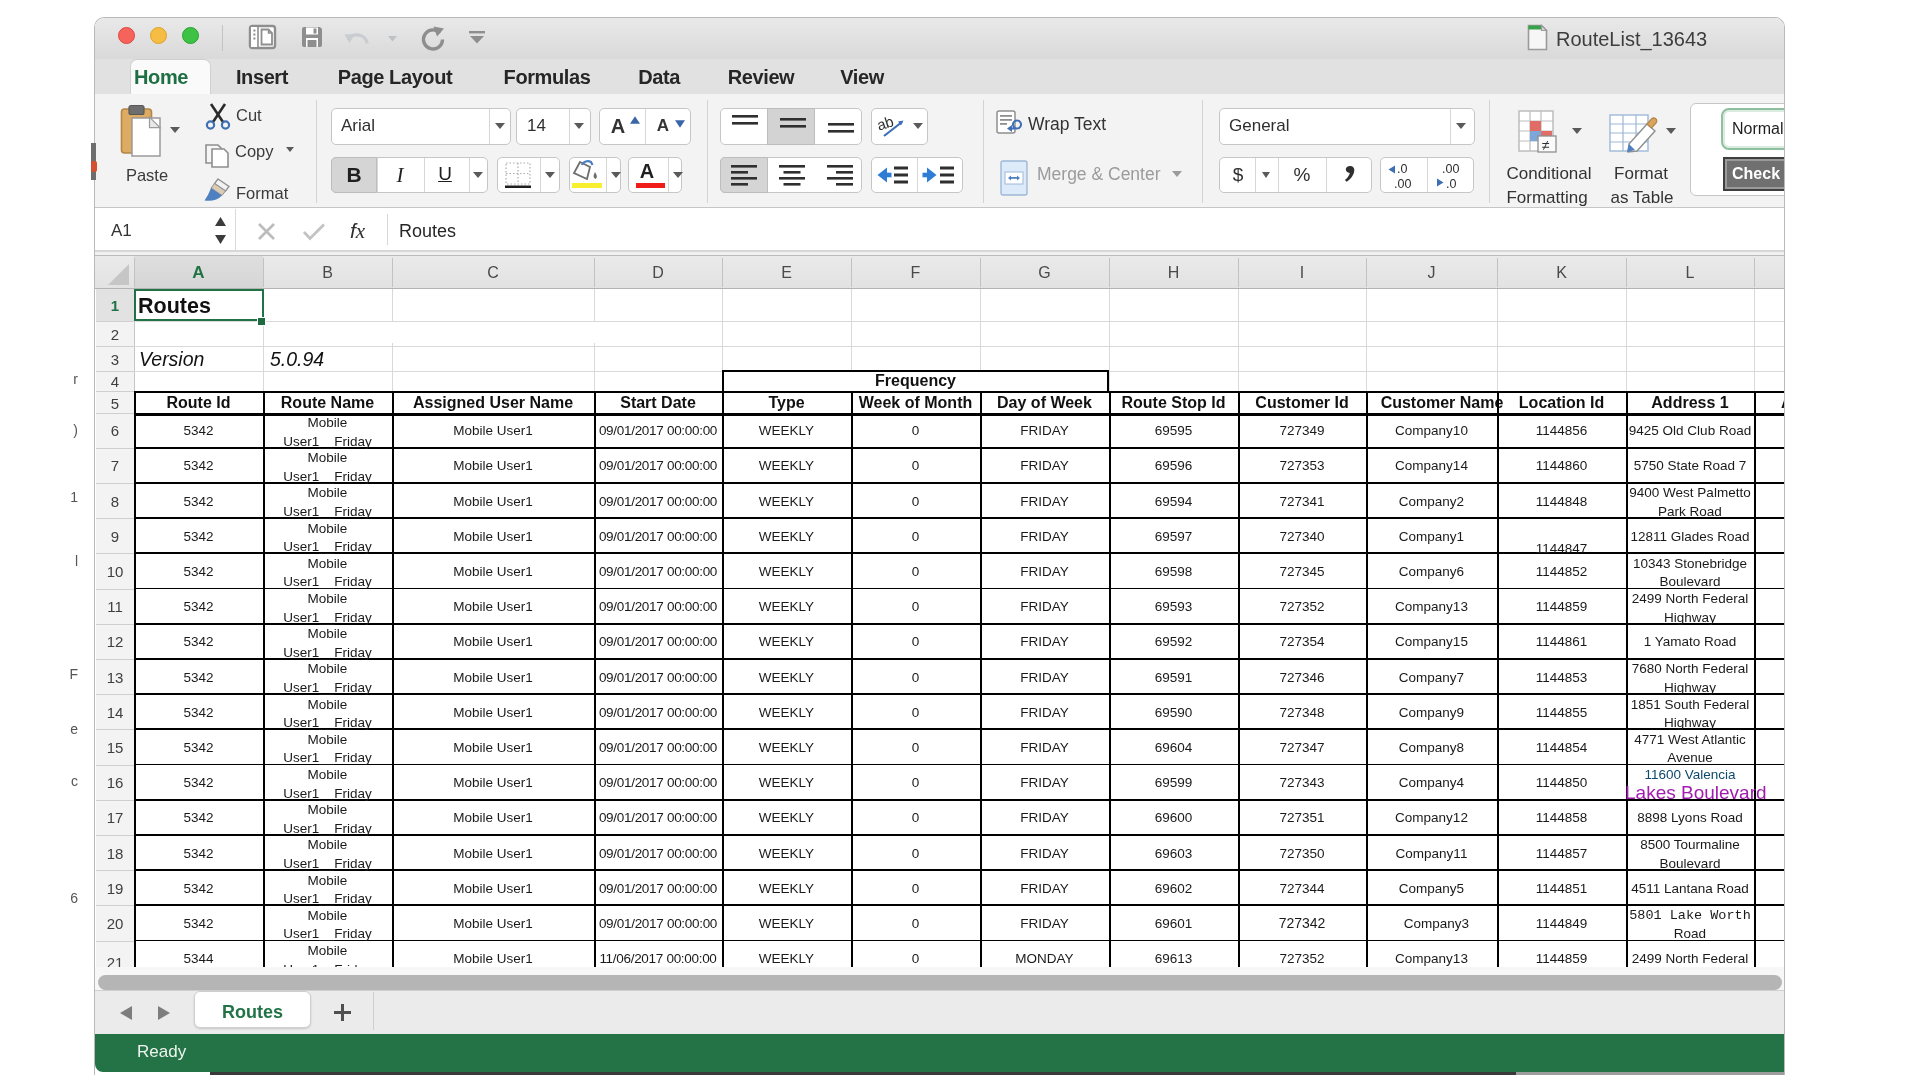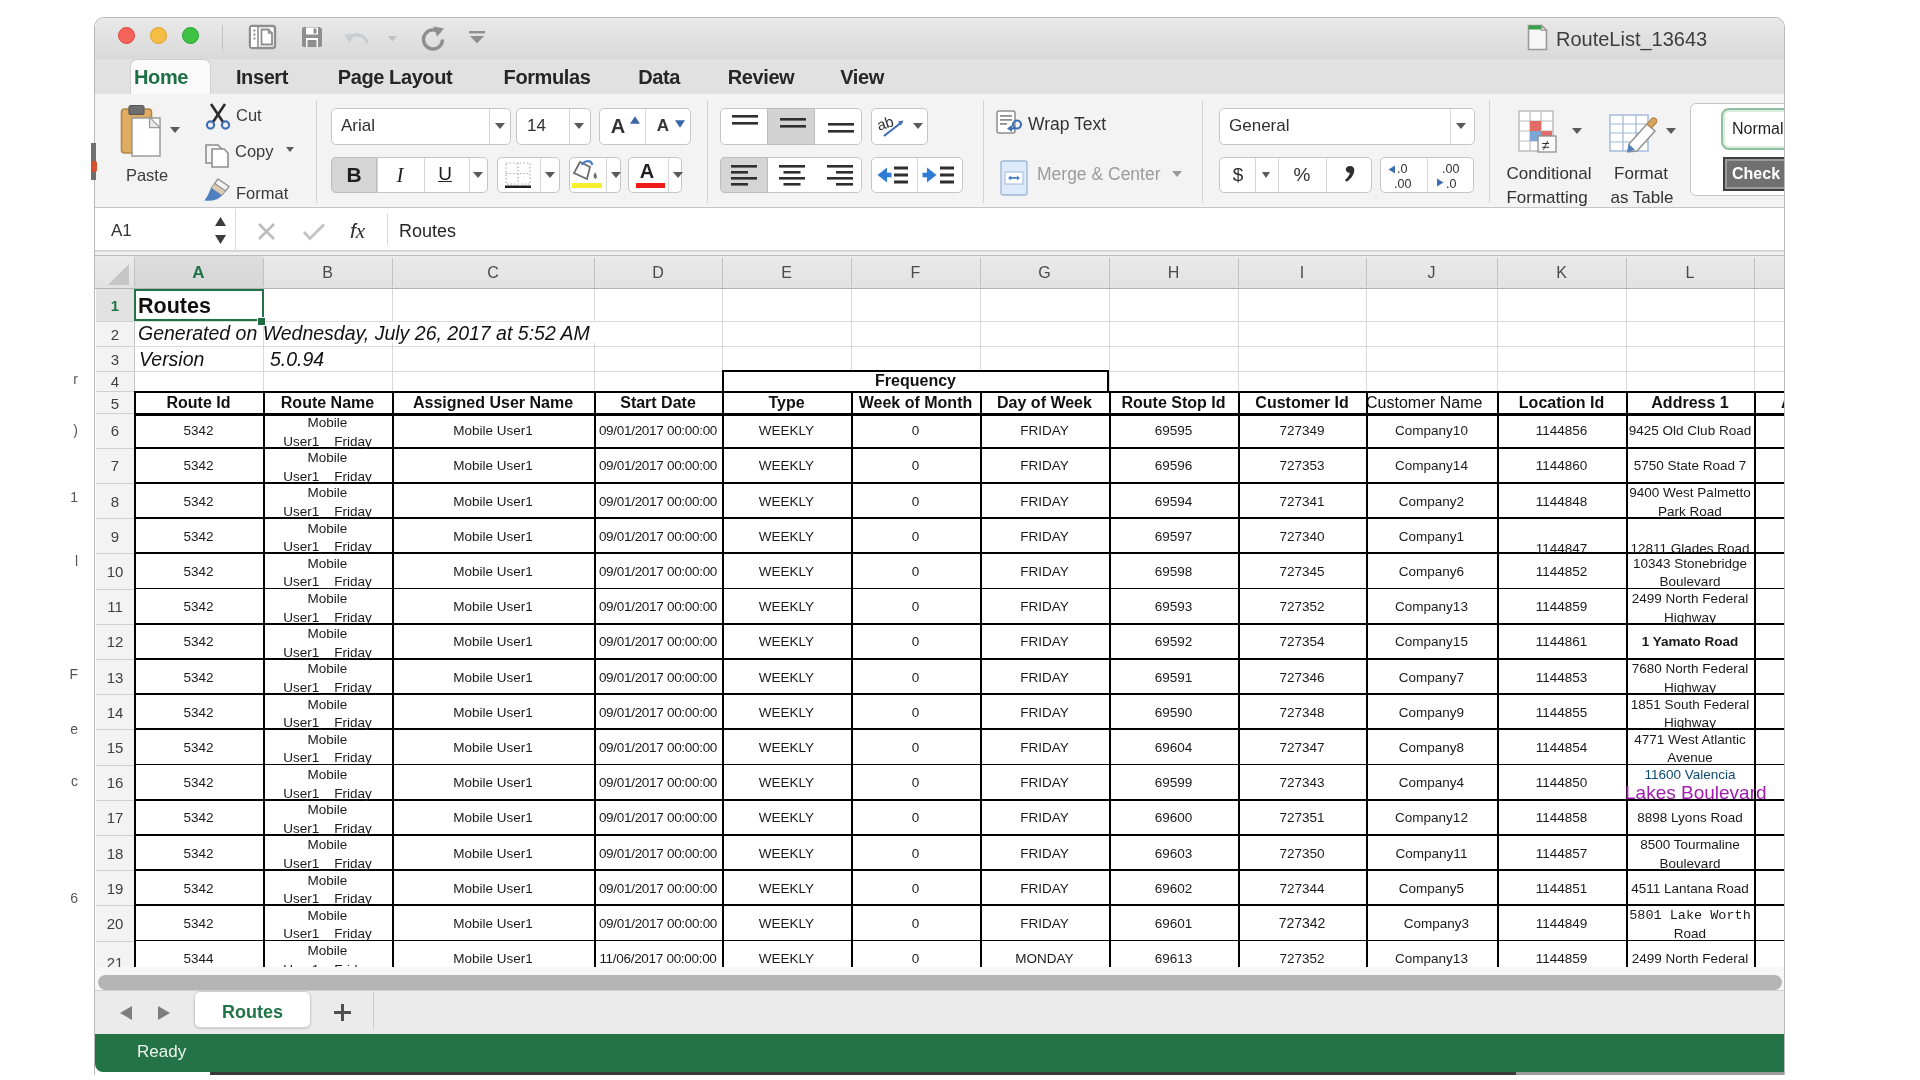--- a/index.html
+++ b/index.html
@@ -397,37 +397,36 @@
 <div class="tc" style="left:5.0px;top:387.5px;width:30px;font-size:15px;color:#3f3f3f;">13</div>
 <div class="tc" style="left:5.0px;top:422.70000000000005px;width:30px;font-size:15px;color:#3f3f3f;">14</div>
 <div class="tc" style="left:5.0px;top:457.9px;width:30px;font-size:15px;color:#3f3f3f;">15</div>
 <div class="tc" style="left:5.0px;top:493.1px;width:30px;font-size:15px;color:#3f3f3f;">16</div>
 <div class="tc" style="left:5.0px;top:528.3000000000001px;width:30px;font-size:15px;color:#3f3f3f;">17</div>
 <div class="tc" style="left:5.0px;top:563.5px;width:30px;font-size:15px;color:#3f3f3f;">18</div>
 <div class="tc" style="left:5.0px;top:598.7px;width:30px;font-size:15px;color:#3f3f3f;">19</div>
 <div class="tc" style="left:5.0px;top:633.9000000000001px;width:30px;font-size:15px;color:#3f3f3f;">20</div>
 <div class="tc" style="left:5.0px;top:673px;width:30px;font-size:15px;color:#3f3f3f;">21</div>
 <div class="t" style="left:43px;top:17px;font-size:21.5px;font-weight:bold;color:#111;">Routes</div>
-<div class="t" style="left:43px;top:44px;font-size:19.5px;font-style:italic;color:#111;">Generated on Wednesday, July 26, 2017 at 5:52 AM</div>
 <div class="t" style="left:44px;top:69.5px;font-size:19.5px;font-style:italic;color:#111;">Version</div>
 <div class="t" style="left:175px;top:69.5px;font-size:19.5px;font-style:italic;color:#111;">5.0.94</div>
 <div class="" style="left:627px;top:80.5px;width:387px;height:23px;border:2.5px solid #000;background:#fff;"></div>
 <div class="tc" style="left:720.5px;top:92px;width:200px;font-size:16px;font-weight:bold;color:#111;">Frequency</div>
 <div class="" style="left:39px;top:101.5px;width:1650px;height:2px;background:#000;"></div>
 <div class="" style="left:39px;top:123.5px;width:1650px;height:3px;background:#000;"></div>
 <div class="tc" style="left:39.0px;top:113.5px;width:129px;font-size:16px;font-weight:bold;color:#111;">Route Id</div>
 <div class="tc" style="left:168.0px;top:113.5px;width:129px;font-size:16px;font-weight:bold;color:#111;">Route Name</div>
 <div class="tc" style="left:297.0px;top:113.5px;width:202px;font-size:16px;font-weight:bold;color:#111;">Assigned User Name</div>
 <div class="tc" style="left:499.0px;top:113.5px;width:128px;font-size:16px;font-weight:bold;color:#111;">Start Date</div>
 <div class="tc" style="left:627.0px;top:113.5px;width:129px;font-size:16px;font-weight:bold;color:#111;">Type</div>
 <div class="tc" style="left:756.0px;top:113.5px;width:129px;font-size:16px;font-weight:bold;color:#111;">Week of Month</div>
 <div class="tc" style="left:885.0px;top:113.5px;width:129px;font-size:16px;font-weight:bold;color:#111;">Day of Week</div>
 <div class="tc" style="left:1014.0px;top:113.5px;width:129px;font-size:16px;font-weight:bold;color:#111;">Route Stop Id</div>
 <div class="tc" style="left:1143.0px;top:113.5px;width:128px;font-size:16px;font-weight:bold;color:#111;">Customer Id</div>
-<div class="tc" style="left:1271.0px;top:113.5px;width:113px;font-size:16px;font-weight:normal;color:#111;">Customer Name</div>
+<div class="tc" style="left:1271.0px;top:113.5px;width:152px;font-size:16px;font-weight:bold;color:#111;">Customer Name</div>
 <div class="tc" style="left:1402.0px;top:113.5px;width:129px;font-size:16px;font-weight:bold;color:#111;">Location Id</div>
 <div class="tc" style="left:1531.0px;top:113.5px;width:128px;font-size:16px;font-weight:bold;color:#111;">Address 1</div>
 <div class="t" style="left:1686px;top:113.5px;font-size:16px;font-weight:bold;color:#111;">A</div>
 <div class="" style="left:39px;top:101.5px;width:1.8px;height:578.5px;background:#000;"></div>
 <div class="" style="left:168px;top:101.5px;width:1.8px;height:578.5px;background:#000;"></div>
 <div class="" style="left:297px;top:101.5px;width:1.8px;height:578.5px;background:#000;"></div>
 <div class="" style="left:499px;top:101.5px;width:1.8px;height:578.5px;background:#000;"></div>
 <div class="" style="left:627px;top:101.5px;width:1.8px;height:578.5px;background:#000;"></div>
 <div class="" style="left:756px;top:101.5px;width:1.8px;height:578.5px;background:#000;"></div>
 <div class="" style="left:885px;top:101.5px;width:1.8px;height:578.5px;background:#000;"></div>
@@ -497,21 +496,21 @@
 <div class="tc" style="left:168.5px;top:257.1px;width:128px;font-size:13.5px;color:#1a1a1a;">User1__Friday</div>
 <div class="tc" style="left:298.0px;top:246.70000000000002px;width:200px;font-size:13.5px;color:#1a1a1a;">Mobile User1</div>
 <div class="tc" style="left:499.0px;top:246.70000000000002px;width:128px;font-size:13.5px;color:#1a1a1a;letter-spacing:-0.3px;">09/01/2017 00:00:00</div>
 <div class="tc" style="left:627.5px;top:246.70000000000002px;width:128px;font-size:13.5px;color:#1a1a1a;">WEEKLY</div>
 <div class="tc" style="left:756.5px;top:246.70000000000002px;width:128px;font-size:13.5px;color:#1a1a1a;">0</div>
 <div class="tc" style="left:885.5px;top:246.70000000000002px;width:128px;font-size:13.5px;color:#1a1a1a;">FRIDAY</div>
 <div class="tc" style="left:1014.5px;top:246.70000000000002px;width:128px;font-size:13.5px;color:#1a1a1a;">69597</div>
 <div class="tc" style="left:1143.0px;top:246.70000000000002px;width:128px;font-size:13.5px;color:#1a1a1a;">727340</div>
 <div class="tc" style="left:1271.5px;top:246.70000000000002px;width:130px;font-size:13.5px;color:#1a1a1a;">Company1</div>
 <div class="tc" style="left:1402.5px;top:246.70000000000002px;width:128px;font-size:13.5px;color:#1a1a1a;margin-top:12px;">1144847</div>
-<div class="tc" style="left:1530.0px;top:246.70000000000002px;width:130px;font-size:13.5px;color:#1a1a1a;margin-top:12px;">12811 Glades Road</div>
+<div class="tc" style="left:1530.0px;top:246.70000000000002px;width:130px;font-size:13.5px;color:#1a1a1a;">12811 Glades Road</div>
 <div class="tc" style="left:43.5px;top:281.90000000000003px;width:120px;font-size:13.5px;color:#1a1a1a;">5342</div>
 <div class="tc" style="left:168.5px;top:273.8px;width:128px;font-size:13.5px;color:#1a1a1a;">Mobile</div>
 <div class="tc" style="left:168.5px;top:292.3px;width:128px;font-size:13.5px;color:#1a1a1a;">User1__Friday</div>
 <div class="tc" style="left:298.0px;top:281.90000000000003px;width:200px;font-size:13.5px;color:#1a1a1a;">Mobile User1</div>
 <div class="tc" style="left:499.0px;top:281.90000000000003px;width:128px;font-size:13.5px;color:#1a1a1a;letter-spacing:-0.3px;">09/01/2017 00:00:00</div>
 <div class="tc" style="left:627.5px;top:281.90000000000003px;width:128px;font-size:13.5px;color:#1a1a1a;">WEEKLY</div>
 <div class="tc" style="left:756.5px;top:281.90000000000003px;width:128px;font-size:13.5px;color:#1a1a1a;">0</div>
 <div class="tc" style="left:885.5px;top:281.90000000000003px;width:128px;font-size:13.5px;color:#1a1a1a;">FRIDAY</div>
 <div class="tc" style="left:1014.5px;top:281.90000000000003px;width:128px;font-size:13.5px;color:#1a1a1a;">69598</div>
 <div class="tc" style="left:1143.0px;top:281.90000000000003px;width:128px;font-size:13.5px;color:#1a1a1a;">727345</div>
@@ -538,21 +537,21 @@
 <div class="tc" style="left:168.5px;top:362.70000000000005px;width:128px;font-size:13.5px;color:#1a1a1a;">User1__Friday</div>
 <div class="tc" style="left:298.0px;top:352.30000000000007px;width:200px;font-size:13.5px;color:#1a1a1a;">Mobile User1</div>
 <div class="tc" style="left:499.0px;top:352.30000000000007px;width:128px;font-size:13.5px;color:#1a1a1a;letter-spacing:-0.3px;">09/01/2017 00:00:00</div>
 <div class="tc" style="left:627.5px;top:352.30000000000007px;width:128px;font-size:13.5px;color:#1a1a1a;">WEEKLY</div>
 <div class="tc" style="left:756.5px;top:352.30000000000007px;width:128px;font-size:13.5px;color:#1a1a1a;">0</div>
 <div class="tc" style="left:885.5px;top:352.30000000000007px;width:128px;font-size:13.5px;color:#1a1a1a;">FRIDAY</div>
 <div class="tc" style="left:1014.5px;top:352.30000000000007px;width:128px;font-size:13.5px;color:#1a1a1a;">69592</div>
 <div class="tc" style="left:1143.0px;top:352.30000000000007px;width:128px;font-size:13.5px;color:#1a1a1a;">727354</div>
 <div class="tc" style="left:1271.5px;top:352.30000000000007px;width:130px;font-size:13.5px;color:#1a1a1a;">Company15</div>
 <div class="tc" style="left:1402.5px;top:352.30000000000007px;width:128px;font-size:13.5px;color:#1a1a1a;">1144861</div>
-<div class="tc" style="left:1530.0px;top:352.30000000000007px;width:130px;font-size:13.5px;color:#1a1a1a;font-weight:bold;">1 Yamato Road</div>
+<div class="tc" style="left:1530.0px;top:352.30000000000007px;width:130px;font-size:13.5px;color:#1a1a1a;">1 Yamato Road</div>
 <div class="tc" style="left:43.5px;top:387.50000000000006px;width:120px;font-size:13.5px;color:#1a1a1a;">5342</div>
 <div class="tc" style="left:168.5px;top:379.40000000000003px;width:128px;font-size:13.5px;color:#1a1a1a;">Mobile</div>
 <div class="tc" style="left:168.5px;top:397.90000000000003px;width:128px;font-size:13.5px;color:#1a1a1a;">User1__Friday</div>
 <div class="tc" style="left:298.0px;top:387.50000000000006px;width:200px;font-size:13.5px;color:#1a1a1a;">Mobile User1</div>
 <div class="tc" style="left:499.0px;top:387.50000000000006px;width:128px;font-size:13.5px;color:#1a1a1a;letter-spacing:-0.3px;">09/01/2017 00:00:00</div>
 <div class="tc" style="left:627.5px;top:387.50000000000006px;width:128px;font-size:13.5px;color:#1a1a1a;">WEEKLY</div>
 <div class="tc" style="left:756.5px;top:387.50000000000006px;width:128px;font-size:13.5px;color:#1a1a1a;">0</div>
 <div class="tc" style="left:885.5px;top:387.50000000000006px;width:128px;font-size:13.5px;color:#1a1a1a;">FRIDAY</div>
 <div class="tc" style="left:1014.5px;top:387.50000000000006px;width:128px;font-size:13.5px;color:#1a1a1a;">69591</div>
 <div class="tc" style="left:1143.0px;top:387.50000000000006px;width:128px;font-size:13.5px;color:#1a1a1a;">727346</div>

